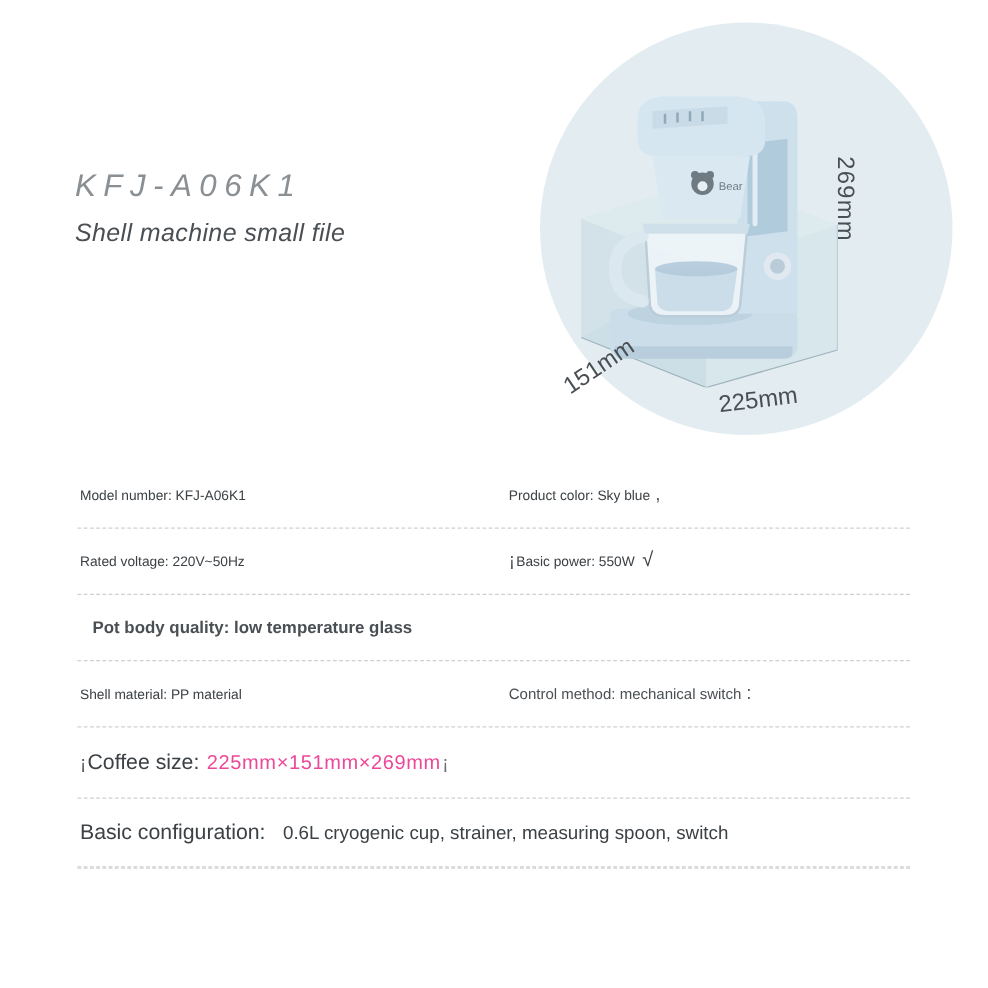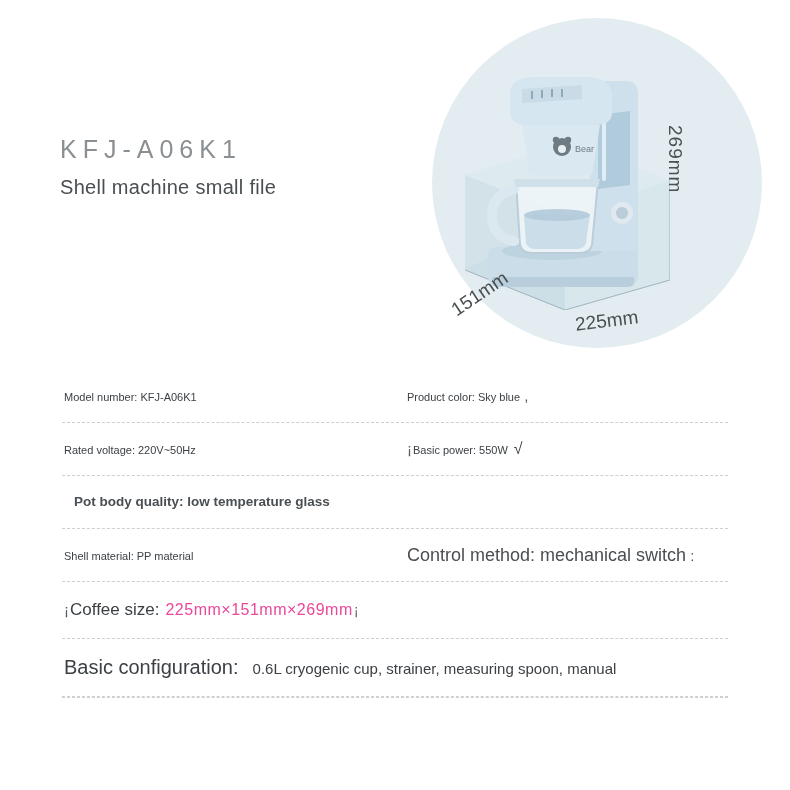--- a/index.html
+++ b/index.html
@@ -29,20 +29,21 @@
     top: 0;
     width: 790px;
     height: 360px;
   }
 
   .title-block {
     position: absolute;
     left: 60px;
     top: 135px;
     width: 360px;
+    font-style: italic;
   }
   .model-title {
     font-size: 25px;
     letter-spacing: 6px;
     color: #8a8f93;
     font-weight: 400;
     white-space: nowrap;
   }
   .model-subtitle {
     margin-top: 12px;
@@ -128,21 +129,21 @@
   .spec-cell.right {
     padding-left: 12px;
   }
   .spec-text {
     font-size: 11px;
     color: #3c4145;
     font-weight: 400;
     line-height: 1.35;
   }
   .spec-text.small {
-    font-size: 18px;
+    font-size: 12px;
     color: #4a4f53;
   }
   .spec-text.tiny {
     font-size: 13.5px;
     color: #4a4f53;
     font-weight: bold;
   }
   .row-full-inner {
     display: flex;
     align-items: baseline;
@@ -162,21 +163,21 @@
     font-size: 15px;
     color: #6a6f73;
     margin-left: 1px;
   }
   .basic-inner {
     display: flex;
     align-items: baseline;
     padding: 17px 2px;
   }
   .basic-label {
-    font-size: 20px;
+    font-size: 17px;
     color: #3c4145;
     white-space: nowrap;
   }
   .basic-value {
     font-size: 15px;
     color: #3c4145;
     margin-left: 14px;
   }
   .tail-mark {
     font-size: 15px;
@@ -308,20 +309,20 @@
         <span class="lead-mark">¡</span>
         <span class="size-label">Coffee size:</span>
         <span class="size-value">225mm×151mm×269mm</span>
         <span class="size-tail">¡</span>
       </div>
     </div>
 
     <div class="spec-row full">
       <div class="basic-inner">
         <span class="basic-label">Basic configuration:</span>
-        <span class="basic-value">0.6L cryogenic cup, strainer, measuring spoon, manual</span>
+        <span class="basic-value">0.6L cryogenic cup, strainer, measuring spoon, switch</span>
       </div>
     </div>
 
     <div class="last-rule"></div>
   </div>
 
 </div>
 
 </body></html>

